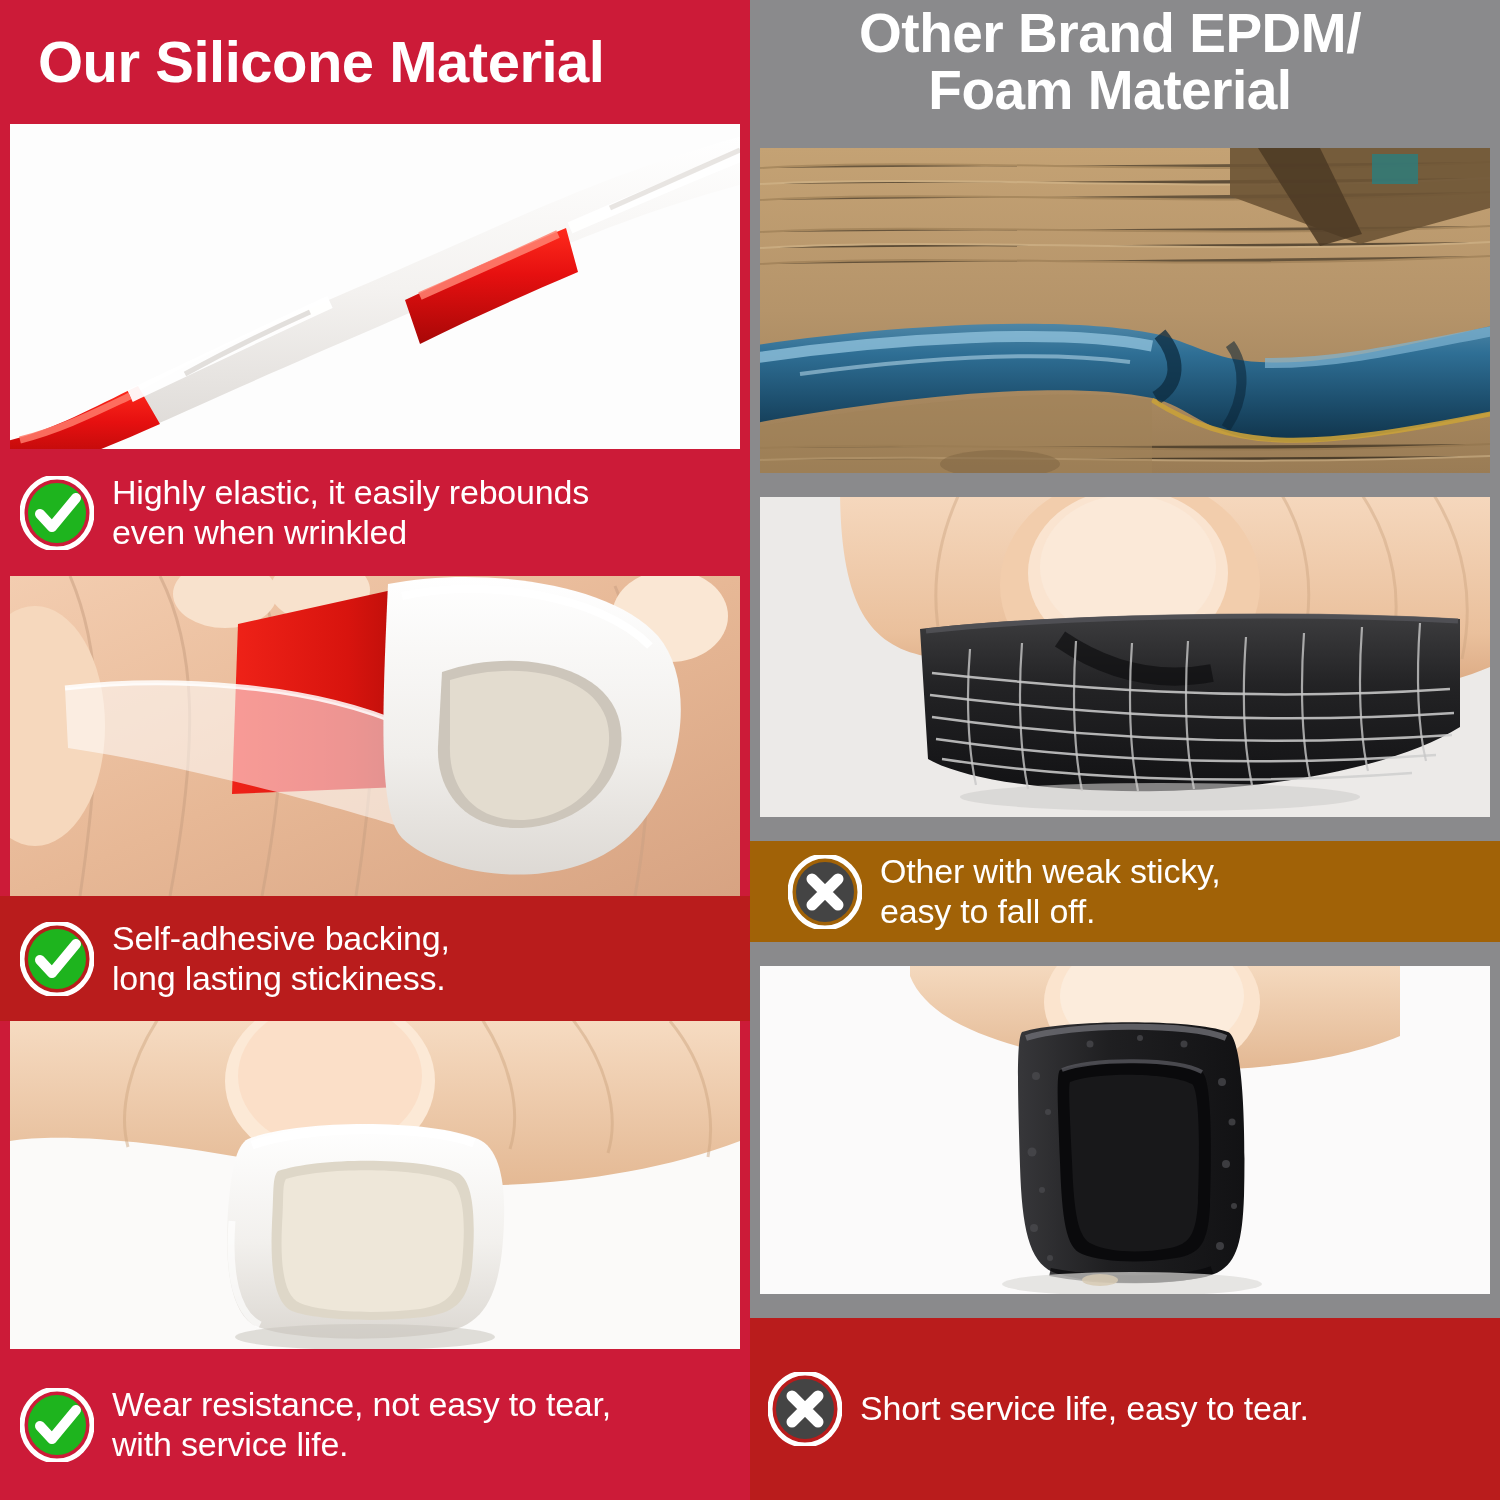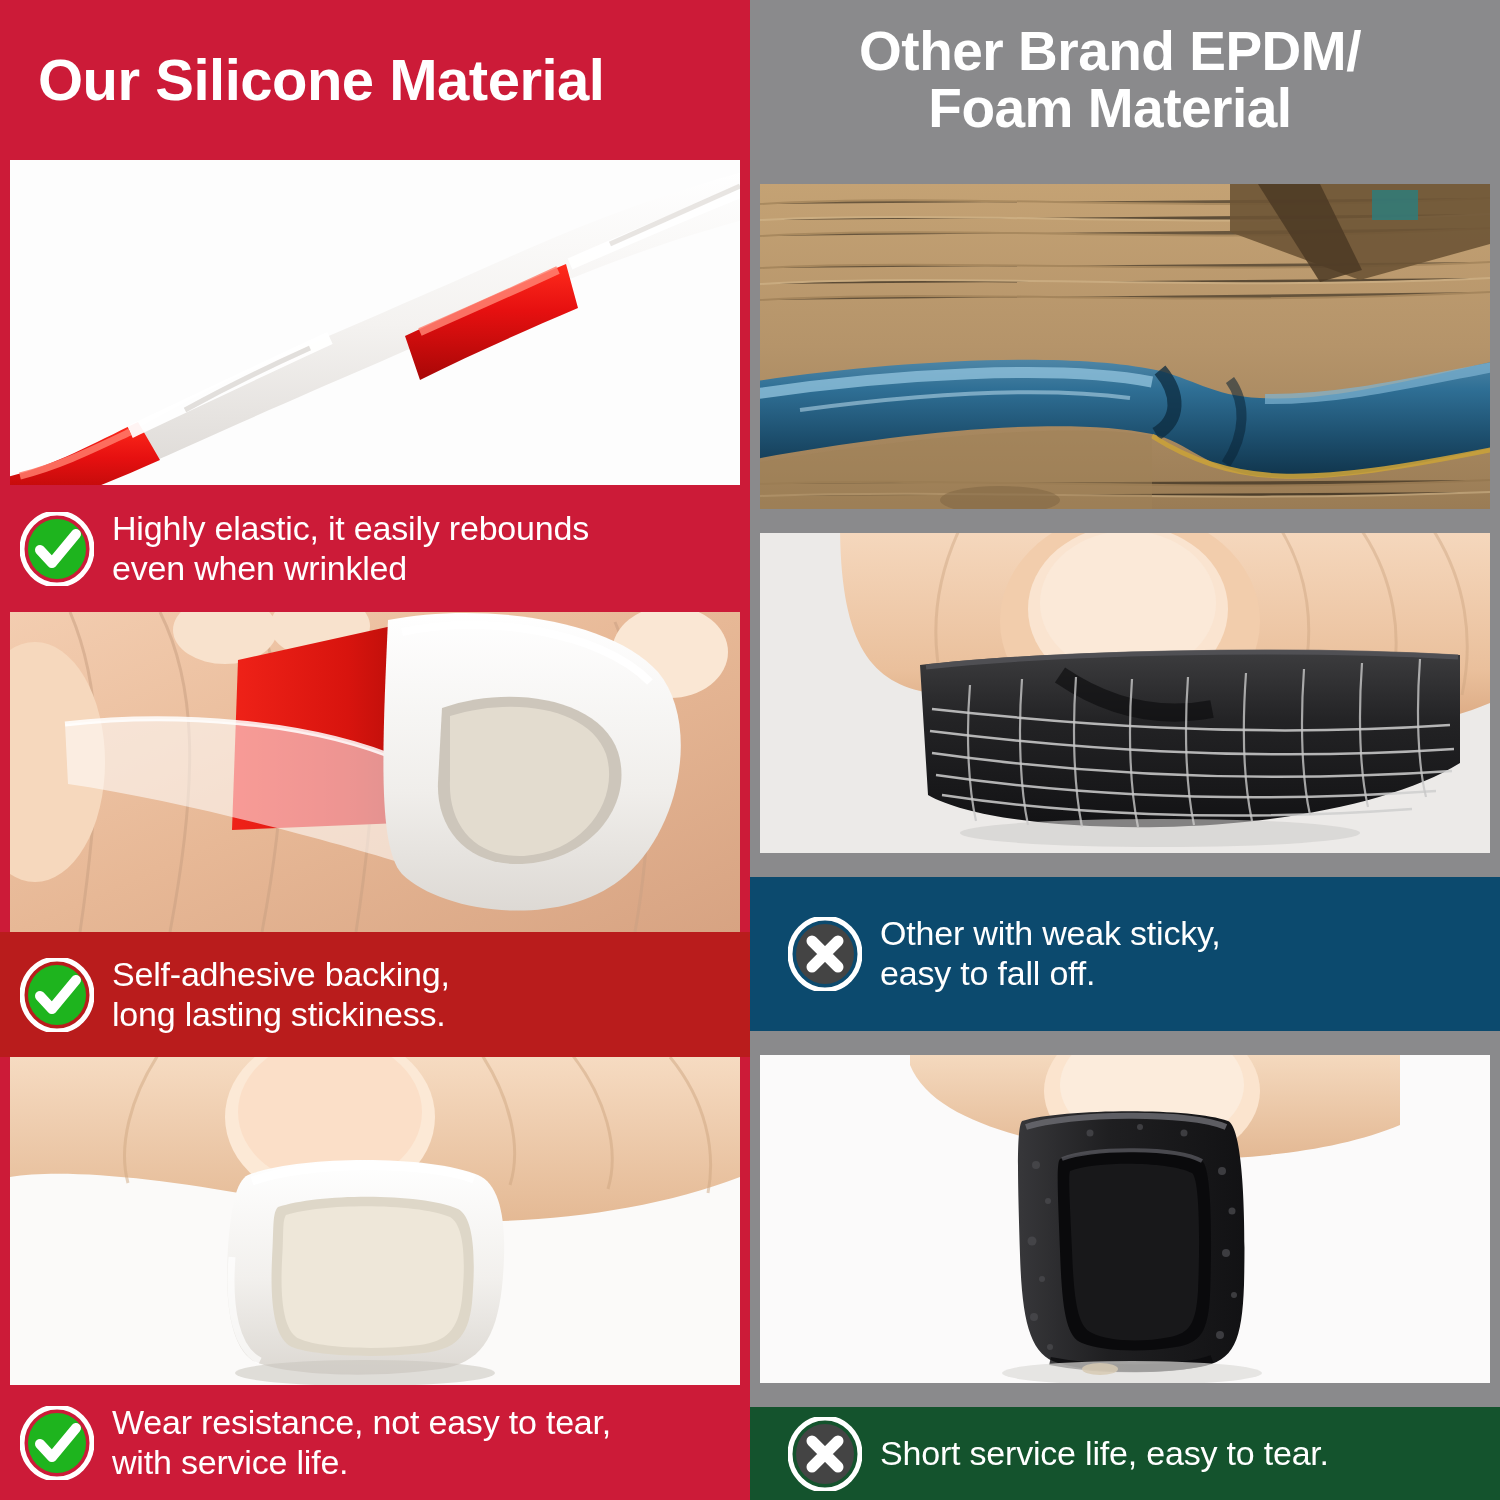--- a/index.html
+++ b/index.html
@@ -8,21 +8,21 @@
     font-family:"Liberation Sans","DejaVu Sans",sans-serif;
     background:#ffffff;
   }
   .board{width:1500px;height:1500px;display:flex;}
   .col{width:750px;height:1500px;display:flex;flex-direction:column;position:relative;}
   .col.left{background:#cc1b38;}
   .col.right{background:#8a8a8c;gap:24px;}
 
   
   .header{
-    height:160px;display:flex;align-items:center;
+    height:124px;display:flex;align-items:center;
     box-sizing:border-box;flex:0 0 auto;
   }
   .header.left{padding:0 0 0 38px;justify-content:flex-start;}
   .header.right{padding:0 30px 0 0;justify-content:center;}
   .title{
     color:#ffffff;font-weight:bold;line-height:1.04;
     letter-spacing:-0.5px;margin:0;
   }
   .title.left{font-size:58px;}
   .title.right{font-size:55px;text-align:center;}
@@ -333,21 +333,21 @@
           <path d="M544 136 C 540 192 542 246 550 282"></path>
           <path d="M602 130 C 598 186 600 240 608 274"></path>
           <path d="M660 126 C 656 180 658 232 666 264"></path>
         </g>
 
         <path d="M166 134 C 290 120 520 114 698 124" stroke="#55555a" stroke-width="5" fill="none" opacity="0.8"></path>
         <ellipse cx="400" cy="300" rx="200" ry="14" fill="#cfcdcb" opacity="0.6"></ellipse>
       </svg>
     </div>
 
-    <div class="caption" style="height:154px;background:#0c4a6e;padding-left:38px">
+    <div class="caption" style="height:101px;background:#a16207;padding-left:38px">
       <span class="cap-icon">
         <svg viewBox="0 0 74 74">
           <ellipse cx="37" cy="37" rx="35" ry="36" fill="none" stroke="#ffffff" stroke-width="5"></ellipse>
           <ellipse cx="37" cy="37" rx="29" ry="30" fill="#444444"></ellipse>
           <path d="M24 24 L50 50 M50 24 L24 50" fill="none" stroke="#ffffff" stroke-width="11" stroke-linecap="round"></path>
         </svg>
       </span>
       <span class="cap-text">Other with weak sticky,
 easy to fall off.</span>
     </div>
@@ -398,21 +398,21 @@
 
         <path d="M266 72 C 310 58 428 56 466 72" stroke="#6a6a70" stroke-width="6" fill="none" opacity="0.85"></path>
         <path d="M302 104 C 334 92 416 92 442 106" stroke="#5a5a60" stroke-width="4" fill="none" opacity="0.75"></path>
 
         <path d="M290 306 C 340 316 420 316 452 304" stroke="#0a0a0c" stroke-width="8" fill="none" opacity="0.8"></path>
         <ellipse cx="340" cy="314" rx="18" ry="6" fill="#c8a05a" opacity="0.85"></ellipse>
         <ellipse cx="372" cy="318" rx="130" ry="12" fill="#dddbd9" opacity="0.7"></ellipse>
       </svg>
     </div>
 
-    <div class="caption" style="flex:1 1 auto;background:#14532d;padding-left:38px">
+    <div class="caption" style="flex:1 1 auto;background:#b91c1c;padding-left:18px">
       <span class="cap-icon">
         <svg viewBox="0 0 74 74">
           <ellipse cx="37" cy="37" rx="35" ry="36" fill="none" stroke="#ffffff" stroke-width="5"></ellipse>
           <ellipse cx="37" cy="37" rx="29" ry="30" fill="#444444"></ellipse>
           <path d="M24 24 L50 50 M50 24 L24 50" fill="none" stroke="#ffffff" stroke-width="11" stroke-linecap="round"></path>
         </svg>
       </span>
       <span class="cap-text">Short service life, easy to tear.</span>
     </div>
   </div>

